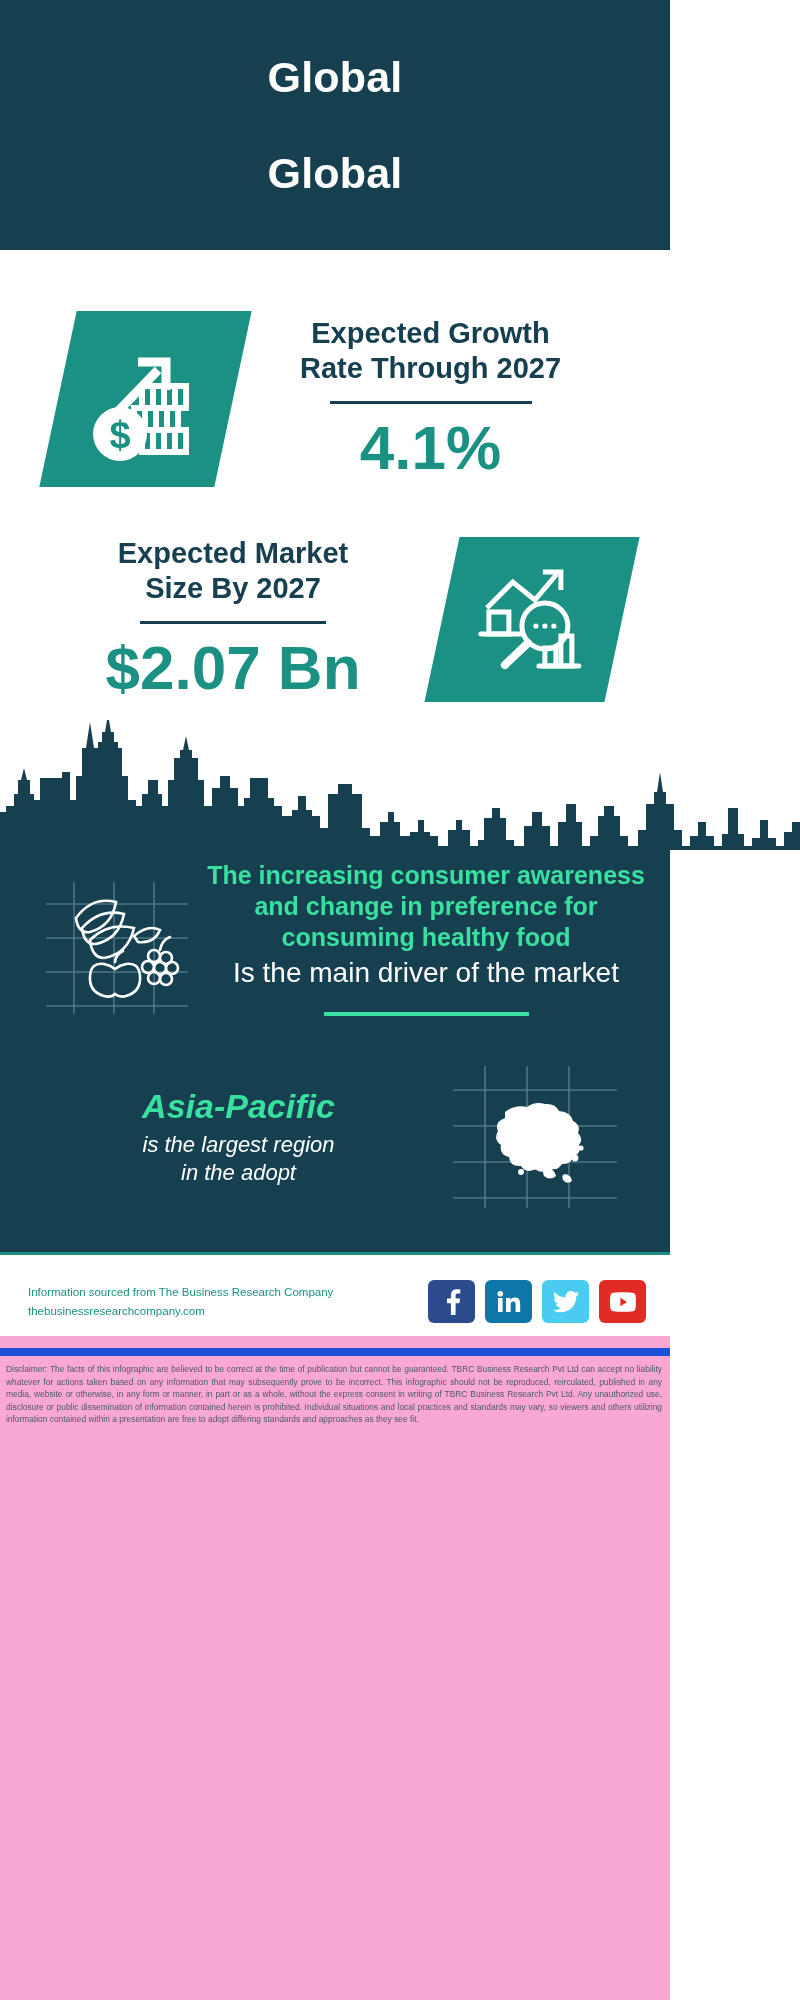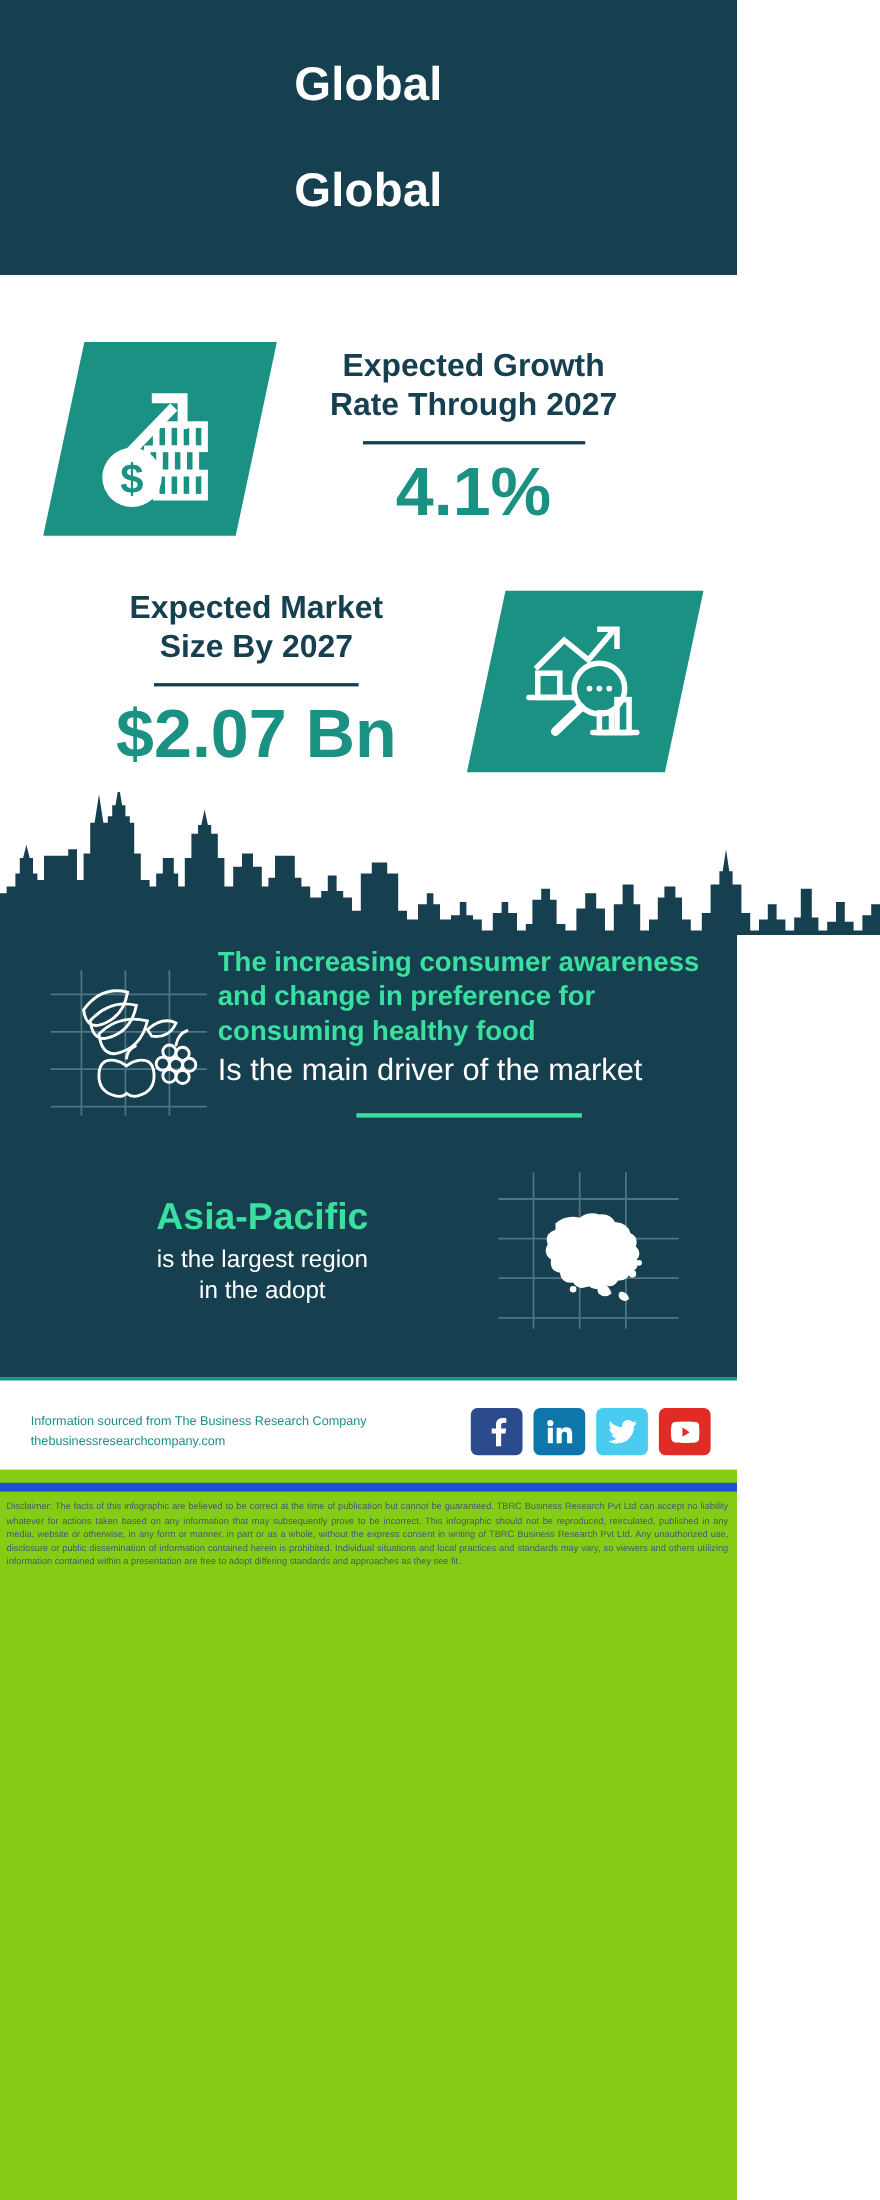--- a/index.html
+++ b/index.html
@@ -3,21 +3,21 @@
 <meta charset="utf-8">
 <style>
   * { margin:0; padding:0; box-sizing:border-box; }
   body {
     width:800px; height:2000px;
     font-family:"Liberation Sans", sans-serif;
     background:#ffffff;
     overflow:hidden;
     position:relative;
   }
-  .page { width:670px; height:2000px; position:relative; background:#84cc16; }
+  .page { width:670px; height:2000px; position:relative; background:#f9a8d4; }
 
   
   .header {
     background:#16404F;
     height:250px;
     display:flex; align-items:center; justify-content:center;
     text-align:center;
   }
   .header h1 {
     color:#ffffff;
@@ -67,31 +67,31 @@
 
   
   .dark {
     background:#16404F;
     position:relative;
     padding-top:10px;
   }
 
   .driver-row { display:flex; align-items:flex-start; }
   .fruit-icon { width:150px; height:140px; margin-left:42px; margin-top:18px; flex:none; }
-  .driver-text { flex:1; padding:0 16px 0 6px; }
+  .driver-text { flex:1; text-align:center; padding:0 16px 0 6px; }
   .green-bold {
     color:#3AE0A0; font-weight:bold; font-size:25px; line-height:1.24;
   }
   .white-reg {
     color:#ffffff; font-size:28px; line-height:1.26; margin-top:2px;
   }
   .green-rule { height:4px; background:#3AE0A0; width:205px; margin:22px auto 0; }
 
   .region-row { display:flex; align-items:center; margin-top:44px; padding-bottom:40px; }
-  .region-text { flex:1; text-align:center; padding-left:30px; }
+  .region-text { flex:1; text-align:center; padding-left:30px;font-style:italic; }
   .region-name { color:#3AE0A0; font-weight:bold; font-size:34px; line-height:1.2; }
   .region-sub { color:#ffffff; font-size:22px; line-height:1.3; margin-top:4px; }
   .map-icon { width:175px; height:150px; margin-right:48px; flex:none; }
 
   
   .footer {
     background:#ffffff;
     border-top:3px solid #1B9183;
     height:84px;
     display:flex; align-items:center; justify-content:space-between;

